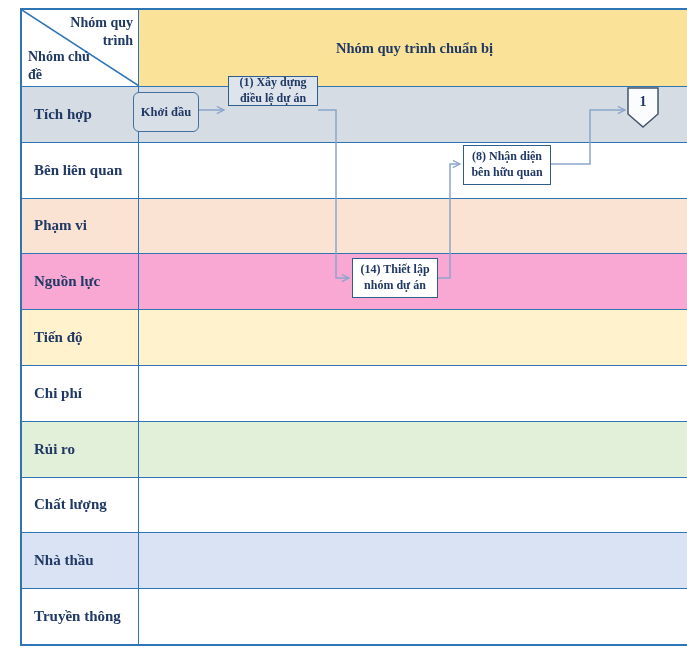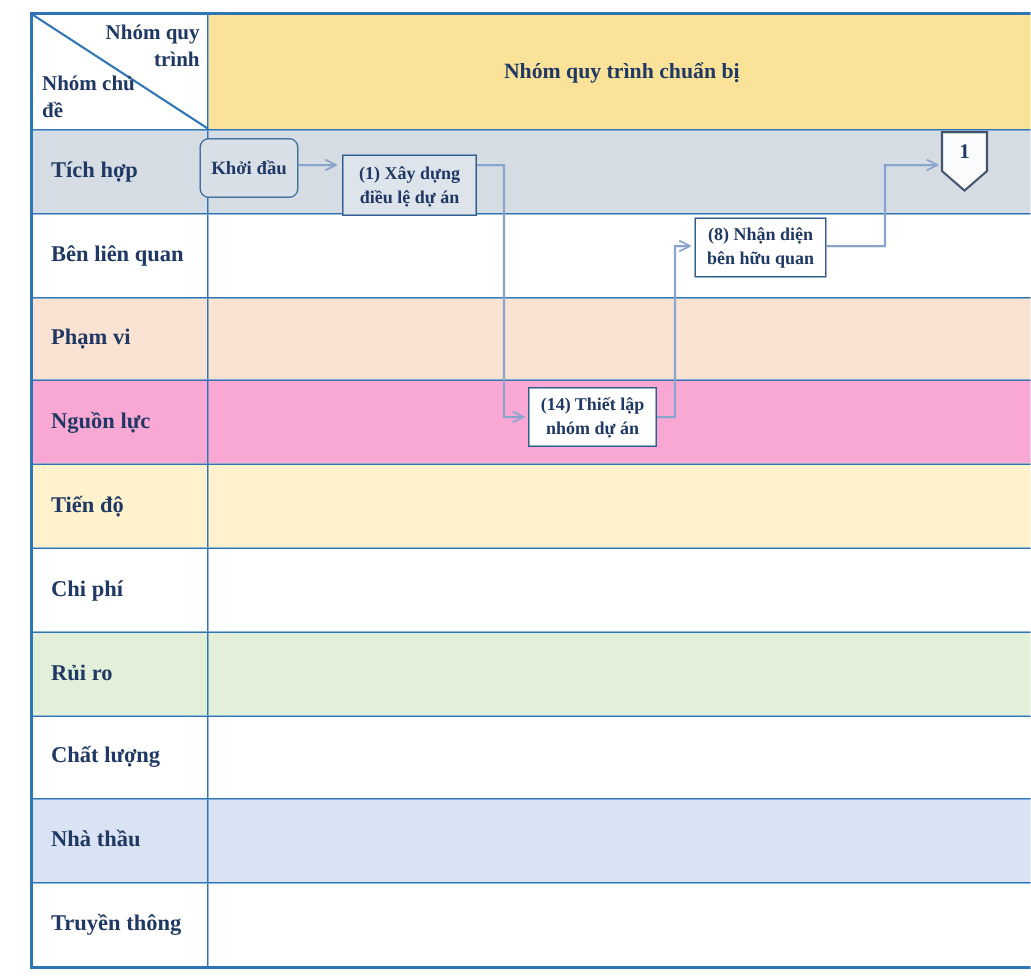--- a/index.html
+++ b/index.html
@@ -57,21 +57,21 @@
     text-align: center;
     font-weight: bold; font-size: 12px; line-height: 1.3;
     color: #1F3864;
   }
   .stadium {
     left: 133px; top: 92px; width: 66px; height: 40px;
     border: 1.5px solid #41719C; border-radius: 6px;
     background: #D9DFE7; font-size: 12.5px;
   }
   .node-1 {
-    left: 228px; top: 103px; width: 90px; height: 41px;
+    left: 228px; top: 76px; width: 90px; height: 30px;
     border: 1.5px solid #2F5D8C; background: #DEE4EB;
   }
   .node-8 {
     left: 463px; top: 145px; width: 88px; height: 40px;
     border: 1.5px solid #2F5D8C; background: #FFFFFF;
   }
   .node-14 {
     left: 352px; top: 258px; width: 86px; height: 40px;
     border: 1.5px solid #2F5D8C; background: #FFFFFF;
   }

